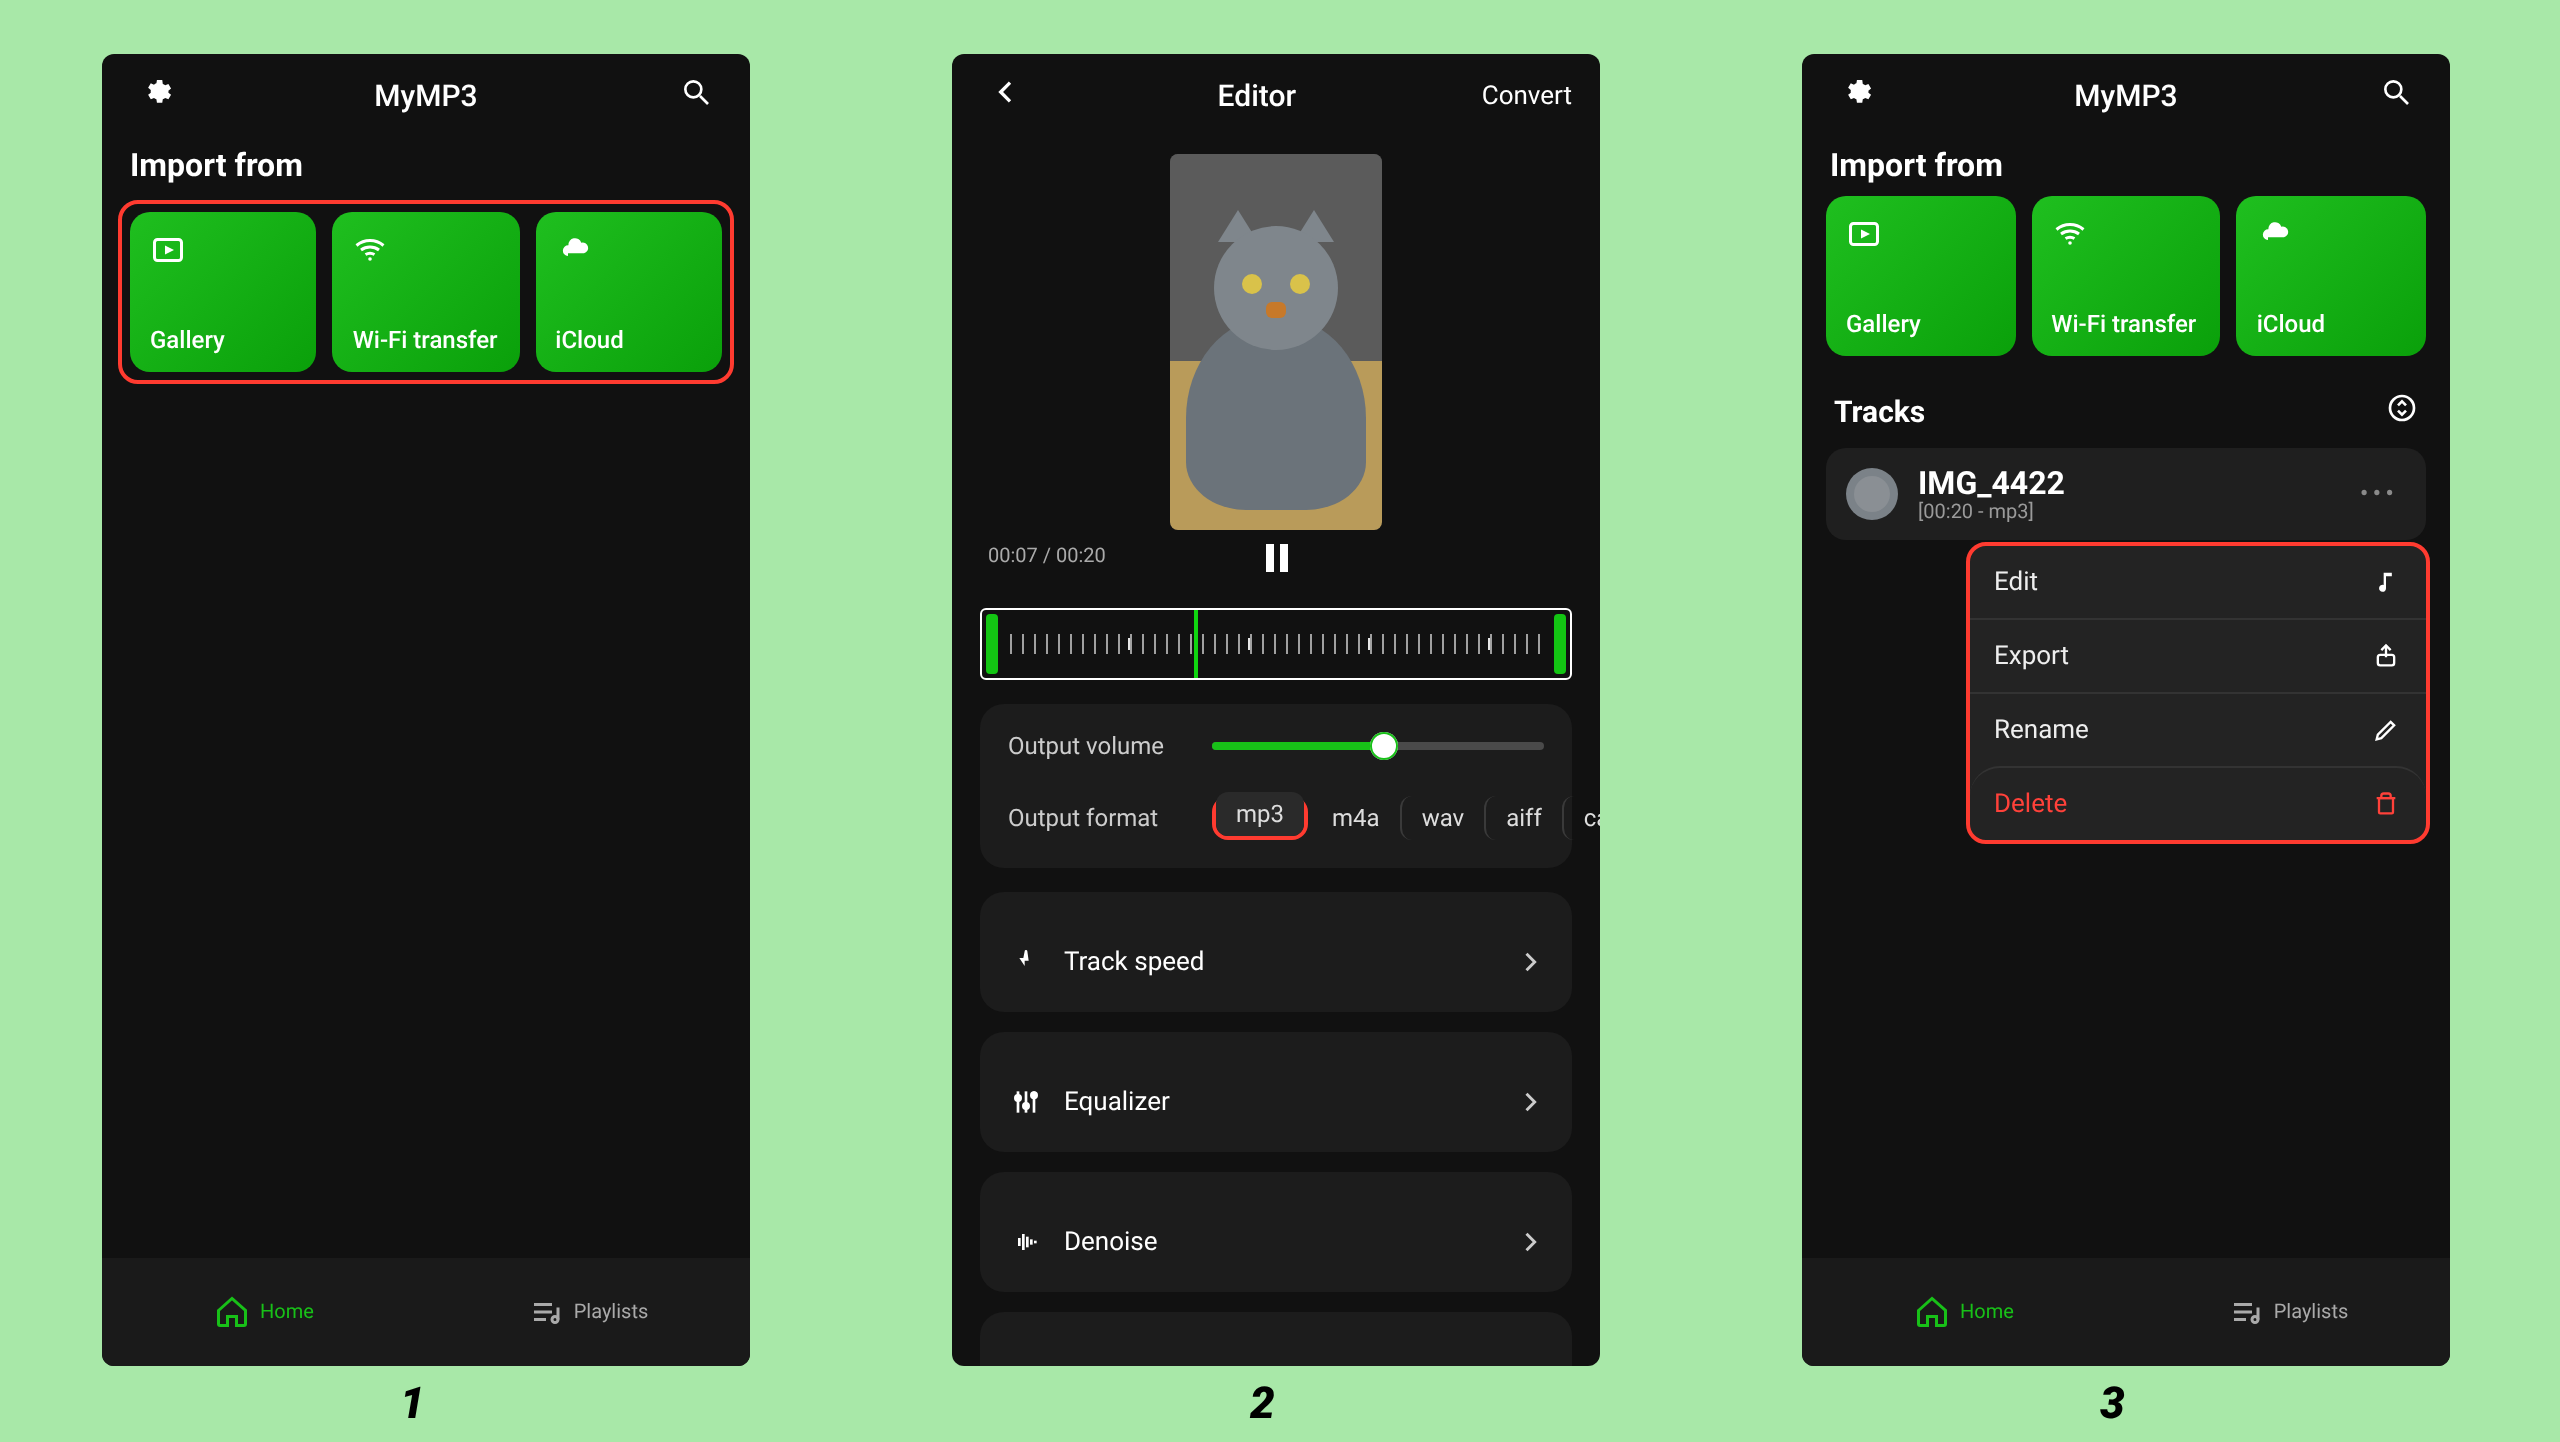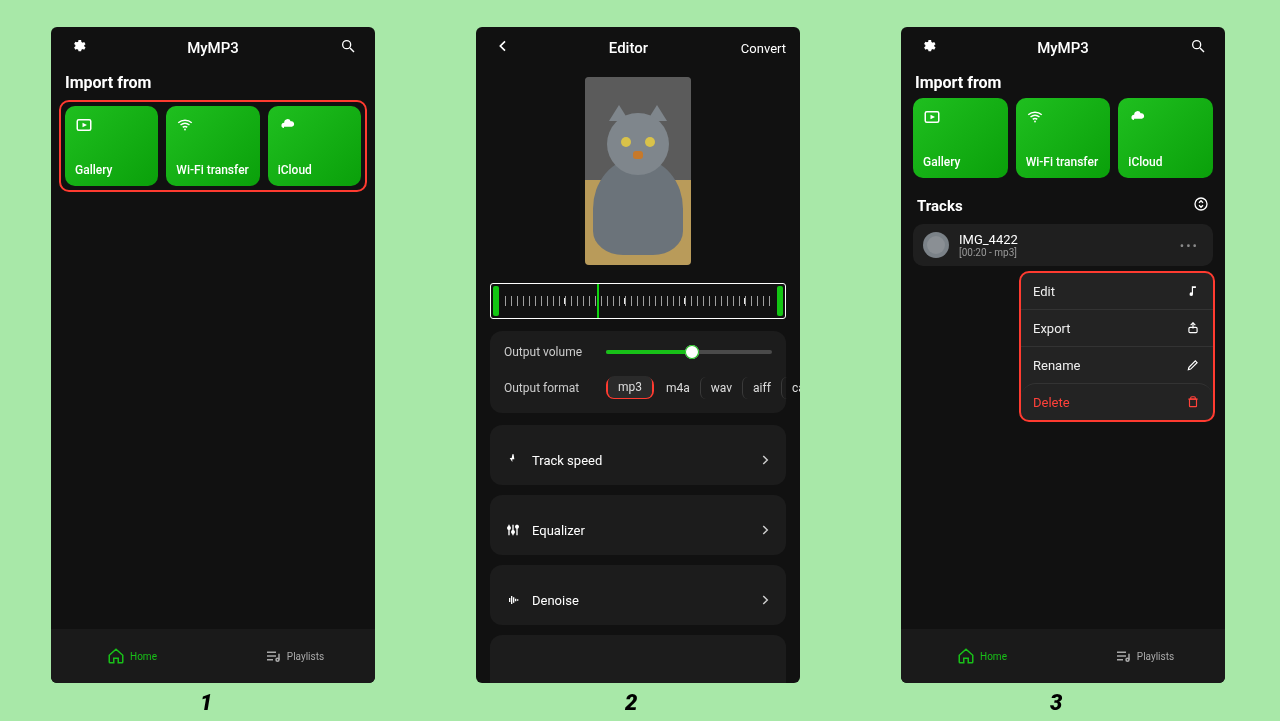--- a/index.html
+++ b/index.html
@@ -234,29 +234,29 @@
   .track-item {
     margin: 0 12px;
     background:#1f1f1f; border-radius:10px;
     display:flex; align-items:center; gap:10px; padding:8px 10px;
     position:relative;
   }
   .avatar {
     width:26px; height:26px; border-radius:50%; background:#7b8288; position:relative; overflow:hidden;
   }
   .avatar::after{content:"";position:absolute;left:4px;top:4px;width:18px;height:18px;border-radius:50%;background:#8a8f94;}
-  .track-name { font-size:13px; font-weight:400; }
+  .track-name { font-size:16px; font-weight:700; }
   .track-meta { font-size:10px; color:#9a9a9a; }
   .dots { margin-left:auto; color:#8a8a8a; letter-spacing:2px; padding-right:4px; }
 
   .ctx-menu {
     position:absolute;
     right: 10px;
     top: 244px;
-    width: 196px;
+    width: 232px;
     background:#232323;
     border-radius:10px;
     overflow:hidden;
     border:2px solid #ff3b30;
   }
   .ctx-item {
     display:flex; align-items:center; justify-content:space-between;
     padding:10px 12px; font-size:13px; color:#eee;
   }
   .ctx-item + .ctx-item { border-top:1px solid #333; }
@@ -373,20 +373,28 @@
         <div class="cat-body"></div>
         <div class="ear-l"></div>
           <div class="ear-r"></div>
         <div class="cat-head"></div>
         <div class="eye-l"></div>
           <div class="eye-r"></div>
         <div class="nose"></div>
       </div>
     </div>
 
+    <div class="time-row" style="position:relative;">
+      <span>00:07 / 00:20</span>
+      <div class="pause-btn">
+        <span></span>
+        <span></span>
+      </div>
+      <span style="visibility:hidden">.</span>
+    </div>
 
     <div class="timeline">
       <div class="ticks"></div>
       <div class="handle left"></div>
       <div class="handle right"></div>
       <div class="playhead"></div>
     </div>
 
     <div class="card">
       <div class="card-row" style="align-items:center;">

